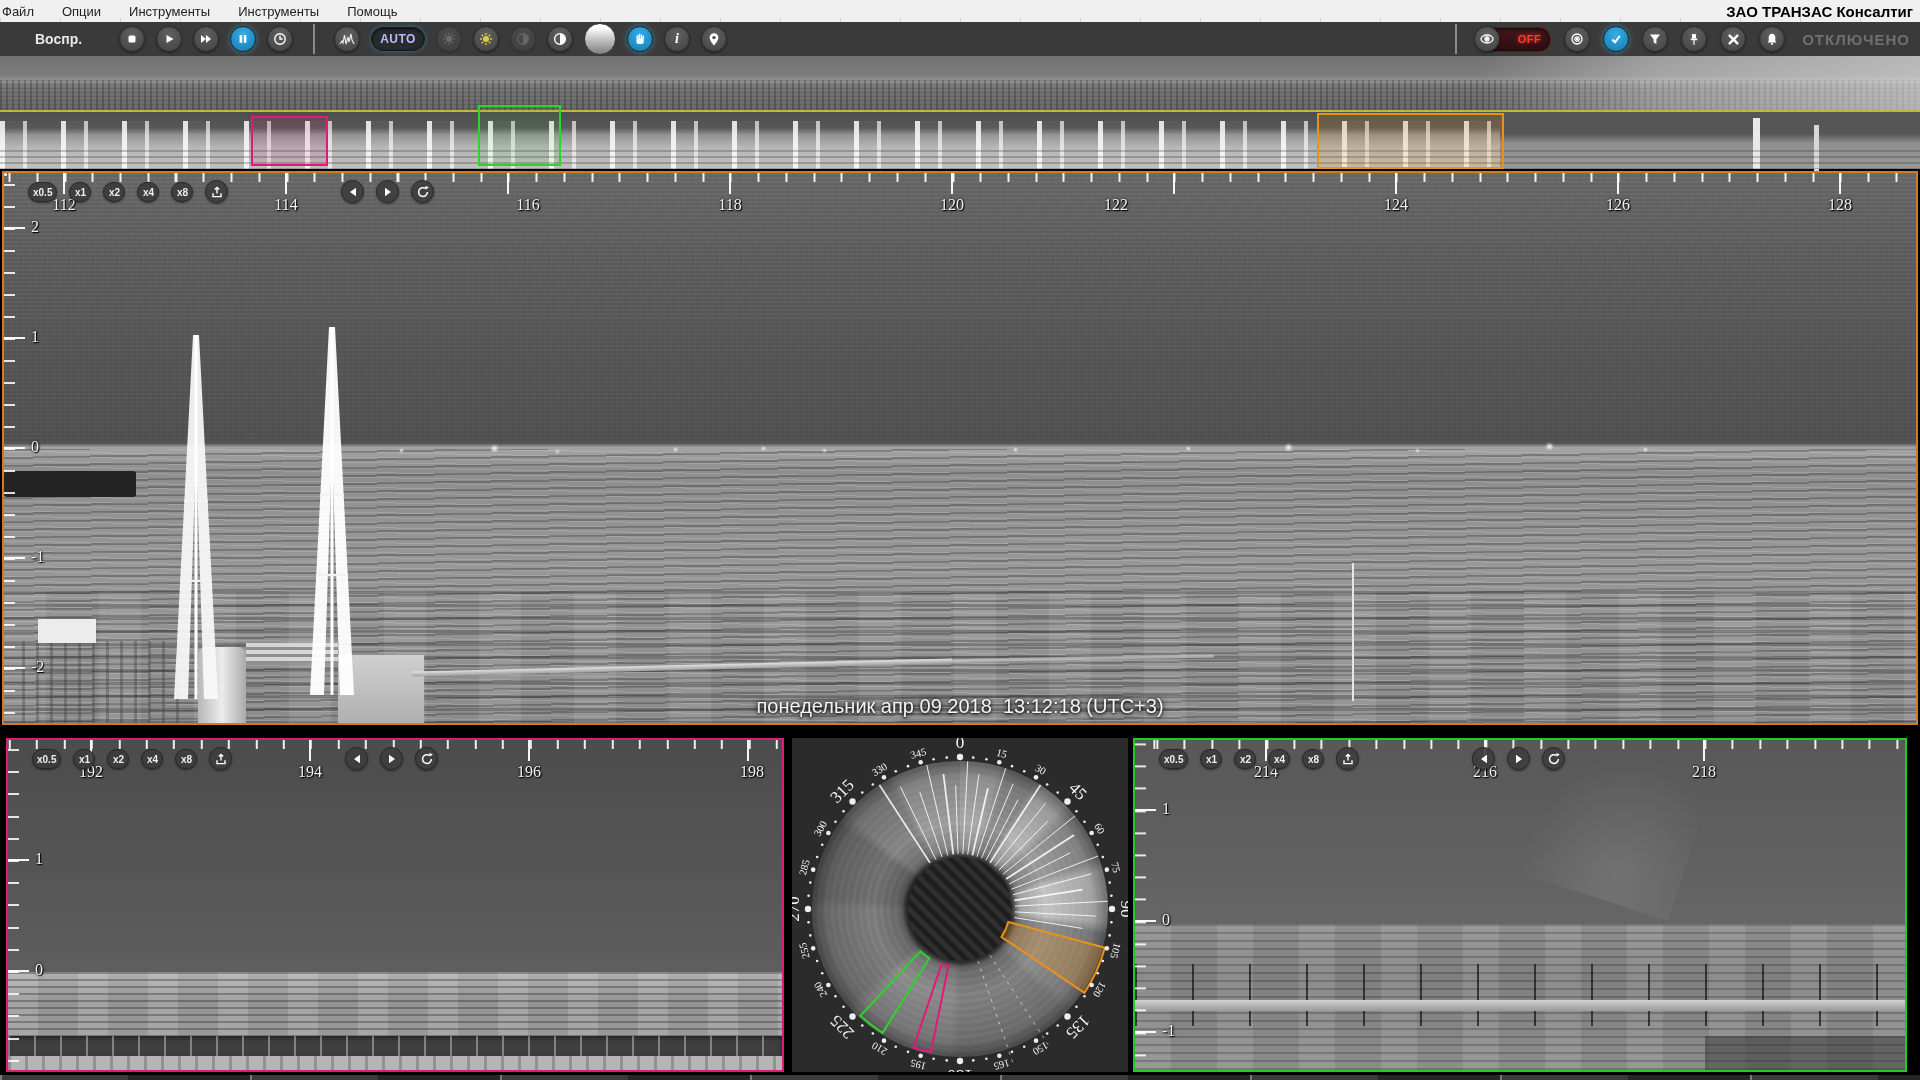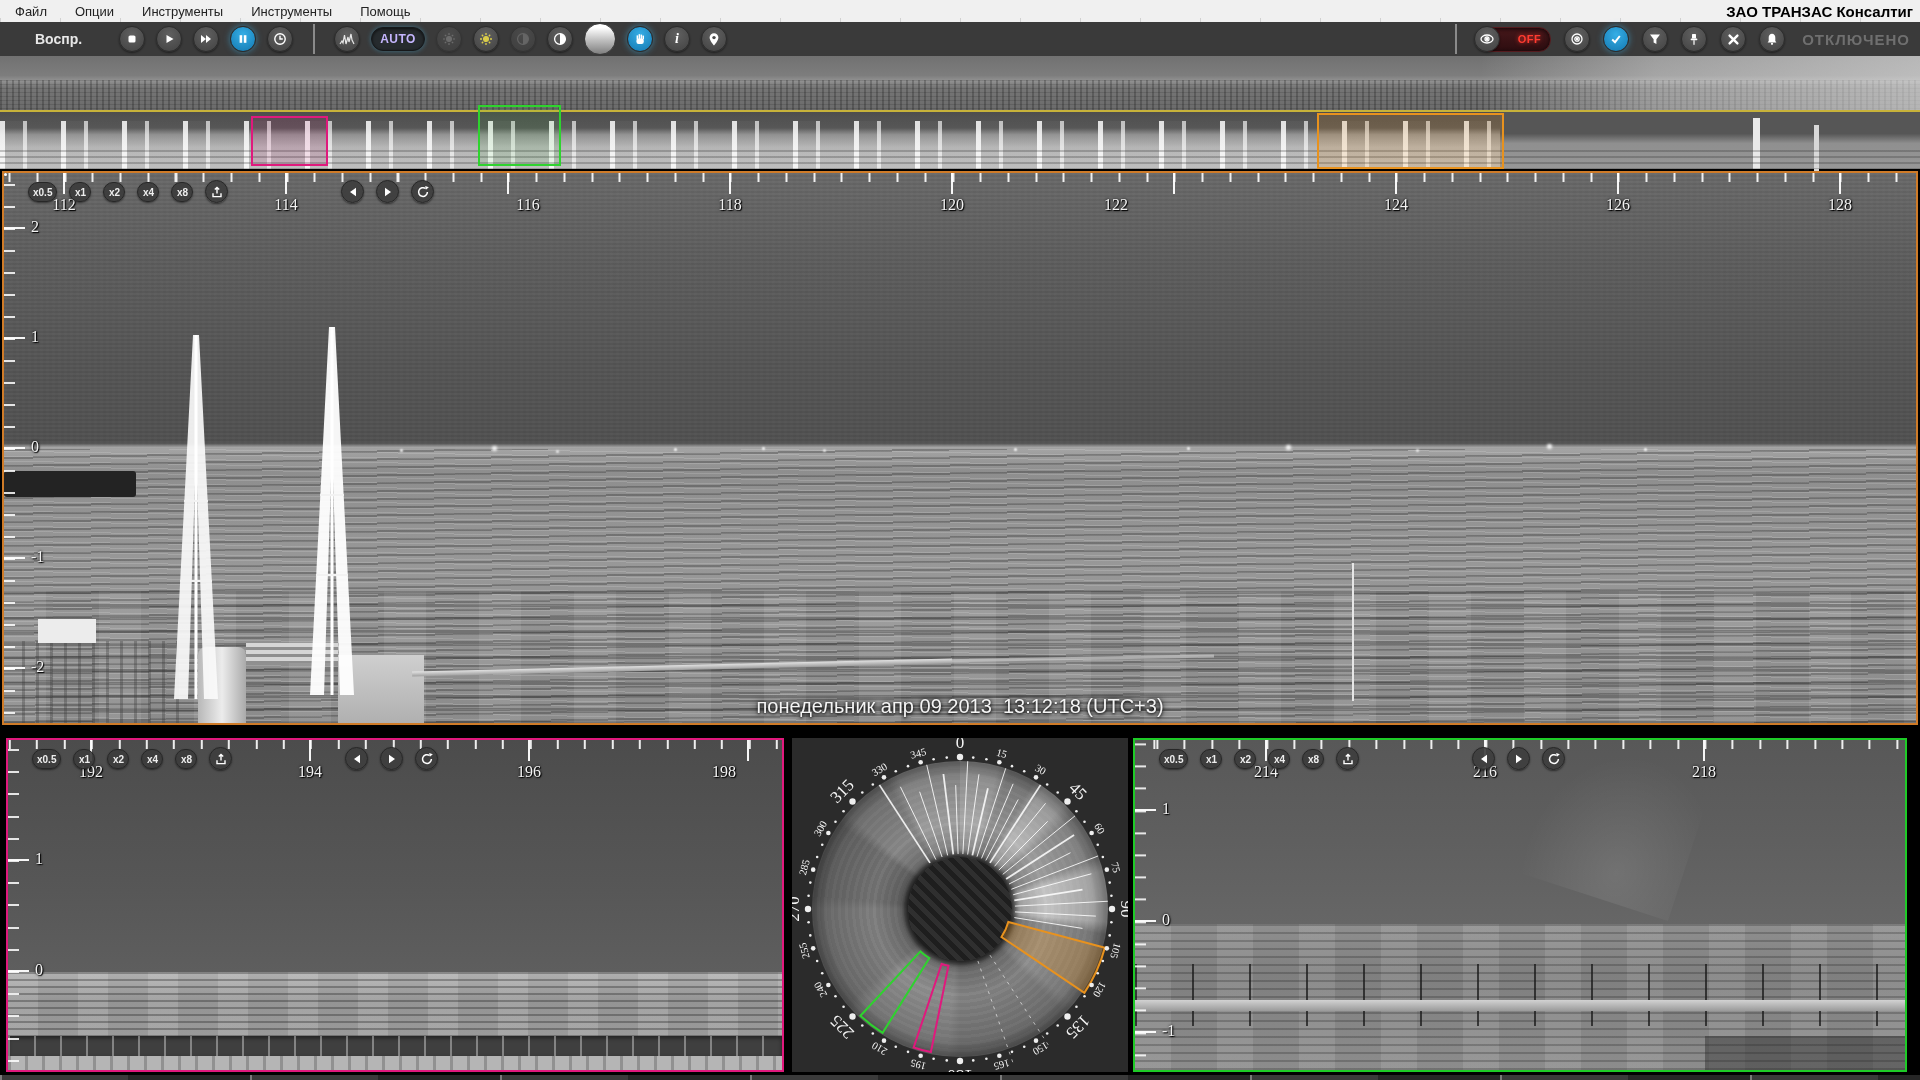--- a/index.html
+++ b/index.html
@@ -4,21 +4,21 @@
 <style>
   html,body{margin:0;padding:0;background:#000;}
   .app{position:relative;width:1920px;height:1080px;background:#000;overflow:hidden;
        font-family:"Liberation Sans",sans-serif;-webkit-font-smoothing:antialiased;}
 
   
   .menubar{position:absolute;top:0;left:0;width:1920px;height:22px;background:#f0f0f0;
            display:flex;align-items:center;font-size:13px;color:#222;z-index:40;}
   .menubar::after{content:"";position:absolute;bottom:0;left:0;right:0;height:4px;
            background:repeating-linear-gradient(90deg,rgba(0,0,0,.25) 0 1px,transparent 1px 60px);opacity:.5;}
-  .menu-items{display:flex;align-items:center;padding-left:15px;}
+  .menu-items{display:flex;align-items:center;padding-left:2px;}
   .mitem{padding:0 14px 0 0;margin-right:14px;cursor:default;}
   .app-title{margin-left:auto;font-weight:bold;font-size:15px;color:#000;padding-right:7px;}
 
   
   .topbar{position:absolute;top:22px;left:0;width:1920px;height:34px;background:#3a3a3a;
           display:flex;align-items:center;z-index:40;}
   .tb-label{color:#e8e8e8;font-weight:bold;font-size:14px;margin-left:35px;}
   .grp{display:flex;align-items:center;gap:11px;}
   .grp-play{margin-left:37px;}
   .grp-img{margin-left:9px;}
@@ -437,21 +437,21 @@
             <polygon points="3,1.8 9,6 3,10.2" fill="#fff"></polygon>
           </svg>
       </button>
       <button class="btn-mini">
         <svg class="ic" width="14" height="14" fill="none" stroke="#fff" stroke-width="1.5">
             <path d="M11.4 7 A4.4 4.4 0 1 1 9.6 3.5"></path>
             <polygon points="9.2,1 12.8,2.2 9.9,4.8" fill="#fff" stroke="none"></polygon>
           </svg>
       </button>
     </div>
-    <div class="timestamp">понедельник апр 09 2013  13:12:18 (UTC+3)</div>
+    <div class="timestamp">понедельник апр 09 2018  13:12:18 (UTC+3)</div>
   </div>
 
   <div class="view pinkv">
     <div class="p-sky"></div>
     <div class="p-ground">
         <div class="g1"></div>
       </div>
     <div class="p-band">
         <div class="posts"></div>
       </div>
@@ -459,21 +459,21 @@
 
     <div class="ruler">
         <div class="minors" style="background: repeating-linear-gradient(90deg, rgba(255, 255, 255, 0.9) 0px, rgba(255, 255, 255, 0.9) 2px, transparent 2px, transparent 27.4px) 0.8px 0px;"></div>
         <div class="rtick" style="left: 82px;"></div>
         <div class="rlabel" style="left: 83px;">192</div>
         <div class="rtick" style="left: 301px;"></div>
         <div class="rlabel" style="left: 302px;">194</div>
         <div class="rtick" style="left: 520px;"></div>
         <div class="rlabel" style="left: 521px;">196</div>
         <div class="rtick" style="left: 739px;"></div>
-        <div class="rlabel" style="left: 716px; text-align: center;">198</div>
+        <div class="rlabel" style="left: 744px; text-align: center;">198</div>
       </div>
     <div class="vscale">
         <div class="sminors" style="background: repeating-linear-gradient(rgba(255, 255, 255, 0.85) 0px, rgba(255, 255, 255, 0.85) 2px, transparent 2px, transparent 22.2px) 0px 9px;"></div>
         <div class="stick" style="top: 119px;"></div>
         <div class="slabel" style="top: 120px;">1</div>
         <div class="stick" style="top: 230px;"></div>
         <div class="slabel" style="top: 231px;">0</div>
       </div>
 
     <div class="panel-tools">

